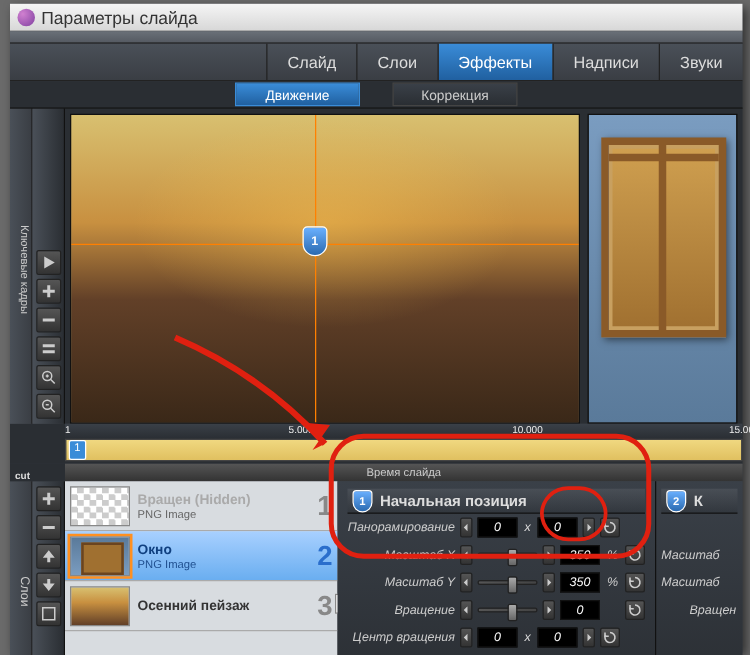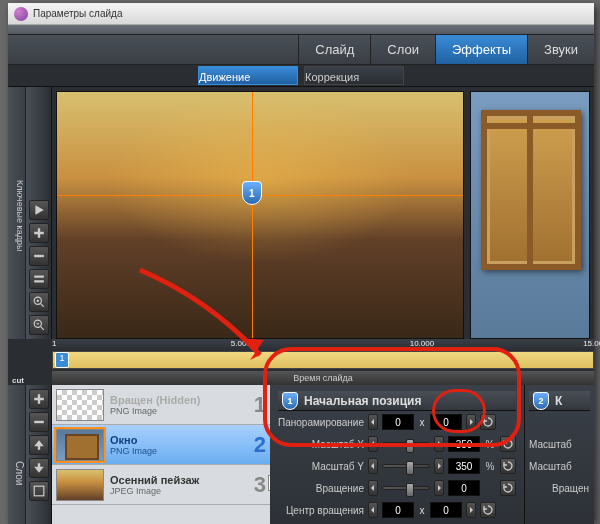--- a/index.html
+++ b/index.html
@@ -1,25 +1,25 @@
 <!DOCTYPE html>
 <html><head>
 <meta charset="utf-8">
 <style>
   * { box-sizing: border-box; margin: 0; padding: 0; font-family: Arial, sans-serif; }
   body { background: #6a6a6a; width: 600px; height: 524px; overflow: hidden; position: relative; }
   .window { position: absolute; left: 8px; top: 3px; width: 586px; height: 519px; background: #3a3e44; box-shadow: 3px 3px 8px rgba(0,0,0,0.6); }
-  .titlebar { height: 22px; background: linear-gradient(#f5f5f5,#d8d8d8); display: flex; align-items: center; padding: 0 6px; font-size: 10px; color: #333; border-bottom: 1px solid #aaa; }
+  .titlebar { height: 22px; background: linear-gradient(#f5f5f5,#d8d8d8); display: flex; align-items: center; padding: 0 6px; font-size: 14px; color: #333; border-bottom: 1px solid #aaa; }
   .titlebar .app-icon { width: 14px; height: 14px; background: radial-gradient(circle at 30% 30%, #d080d0, #8040a0); border-radius: 50%; margin-right: 5px; }
   .topframe { height: 10px; background: linear-gradient(#6a7078,#555a62); border-bottom: 1px solid #222; }
   .tabs { height: 30px; background: linear-gradient(#4a5058,#3a3e44); display: flex; justify-content: flex-end; border-bottom: 1px solid #222; }
   .tab { padding: 0 16px; line-height: 30px; font-size: 13px; color: #ddd; border-left: 1px solid #222; cursor: pointer; }
   .tab.active { background: linear-gradient(#3a8cd8,#2060a0); color: #fff; }
   .subtabs { height: 22px; background: #2a2e33; display: flex; justify-content: center; border-bottom: 1px solid #111; }
-  .subtab { width: 100px; text-align: left; line-height: 20px; font-size: 11px; color: #ccc; border: 1px solid #444; margin: 1px 3px; cursor: pointer; background: linear-gradient(#3a4048,#2a2e33);}
+  .subtab { width: 100px; text-align: center; line-height: 20px; font-size: 11px; color: #ccc; border: 1px solid #444; margin: 1px 13px; cursor: pointer; background: linear-gradient(#3a4048,#2a2e33);}
   .subtab.active { background: linear-gradient(#3a8cd8,#2060a0); color: #fff; border-color: #3a8cd8; }
   .main { display: flex; height: 252px; }
   .sidebar { width: 18px; background: linear-gradient(to right,#4a5058,#3a3e44); border-right: 1px solid #222; color: #ccc; font-size: 9px; writing-mode: vertical-rl; text-align: center; padding-top: 6px; }
   .toolbar { width: 26px; background: linear-gradient(to right,#4a5058,#2a2e33); border-right: 1px solid #111; display: flex; flex-direction: column; align-items: center; padding-top: 4px; gap: 3px; }
   .tool { width: 20px; height: 20px; background: linear-gradient(#555,#333); border: 1px solid #222; border-radius: 2px; cursor: pointer; display:flex; align-items:center; justify-content:center;}
   .tool svg { width: 12px; height: 12px; fill: #ccc; }
   .preview { flex: 1; display: flex; gap: 6px; padding: 4px 4px 0 4px; background: #2a2e33; }
   .preview-main { flex: 1; position: relative; background: linear-gradient(#8a7a4a 0%, #c0a05a 40%, #6a5030 100%); border: 1px solid #111; overflow: hidden; }
   .preview-main::before { content:""; position:absolute; inset:0; background:
     radial-gradient(ellipse 220px 120px at 50% 35%, rgba(255,200,80,0.4), transparent 70%),
@@ -56,21 +56,21 @@
   .layer-row .num { font-size:22px; color:#888; font-weight:bold; margin-left:4px;}
   .layer-row.hidden-row .names .title { color:#aaa;}
   .layer-row.selected { background: linear-gradient(#a8d0ff,#6aaef0);}
   .layer-row.selected .num { color:#2a6ecc;}
   .layer-row .thumb-border-sel { outline:2px solid #ff9020;}
   .layer-row .check { position:absolute; right:-14px; top:10px; width:16px; height:16px; border:1px solid #888; background:#fff; display:flex; align-items:center; justify-content:center; font-size:12px; color:#333;}
   .params { flex:1; background: linear-gradient(#3a4048,#2a2e33); color:#ddd; padding: 6px 8px; position:relative; overflow:hidden;}
   .params-col2 { width: 70px; background: linear-gradient(#3a4048,#2a2e33); color:#ddd; border-left:1px solid #111; padding:6px 4px; position:relative;}
   .panel-header { display:flex; align-items:center; height:20px; background: linear-gradient(rgba(255,255,255,0.08),rgba(0,0,0,0.1)); border-bottom:1px solid #111; font-size:12px; font-weight:bold; padding-left:4px;}
   .panel-header .badge { width:16px; height:18px; background: linear-gradient(#6ab0ff,#2a6ab0); border:1px solid #fff; border-radius:3px 3px 8px 8px; color:#fff; font-size:9px; text-align:center; line-height:16px; margin-right:6px;}
-  .param-row { display:flex; align-items:center; height:22px; font-size:10px; gap:4px;}
+  .param-row { display:flex; align-items:center; height:22px; font-size:10px; gap:4px;font-style:italic;}
   .param-row .label { width: 86px; text-align:right; color:#ccc; font-size:10px;}
   .slider { flex:1; height:4px; background: linear-gradient(to right,#555,#444); border:1px solid #222; border-radius:2px; position:relative;}
   .slider::after{content:"";position:absolute;left:50%;top:-4px;width:6px;height:12px;background:linear-gradient(#aaa,#666);border:1px solid #222;border-radius:2px;}
   .nud { width:10px; height:16px; background:linear-gradient(#555,#333); border:1px solid #222; border-radius:2px; display:flex; align-items:center; justify-content:center;}
   .nud svg { width:6px; height:6px; fill:#ccc;}
   .valbox { width:32px; height:16px; background:#000; color:#fff; font-size:10px; text-align:center; line-height:16px; border:1px solid #111;}
   .unit { width:12px; font-size:10px; color:#ccc; text-align:center;}
   .reset { width:16px; height:16px; border:1px solid #222; background:linear-gradient(#555,#333); border-radius:2px; display:flex; align-items:center; justify-content:center;}
   .reset svg { width:10px; height:10px; fill:#ccc;}
   .xsep { width:8px; text-align:center; font-size:10px; }
@@ -85,20 +85,21 @@
   <div class="titlebar">
     <div class="app-icon"></div>
     <span>Параметры слайда</span>
   </div>
   <div class="topframe"></div>
 
   <div class="tabs">
     <div class="tab">Слайд</div>
     <div class="tab">Слои</div>
     <div class="tab active">Эффекты</div>
+    <div class="tab">Надписи</div>
     <div class="tab">Звуки</div>
   </div>
 
   <div class="subtabs">
     <div class="subtab active">Движение</div>
     <div class="subtab">Коррекция</div>
   </div>
 
   <div class="main">
     <div class="sidebar">Ключевые кадры</div>
@@ -216,21 +217,20 @@
         <div class="names">
           <div class="title" style="color:#104080">Окно</div>
           <div class="sub" style="color:#205090">PNG Image</div>
         </div>
         <div class="num">2</div>
       </div>
       <div class="layer-row">
         <div class="thumb park"></div>
         <div class="names">
           <div class="title">Осенний пейзаж</div>
-          <div class="sub">JPEG Image</div>
         </div>
         <div class="num">3</div>
         <div class="check">✓</div>
       </div>
     </div>
 
     <div class="params">
       <div class="panel-header">
         <div class="badge">1</div>
         <span>Начальная позиция</span>

